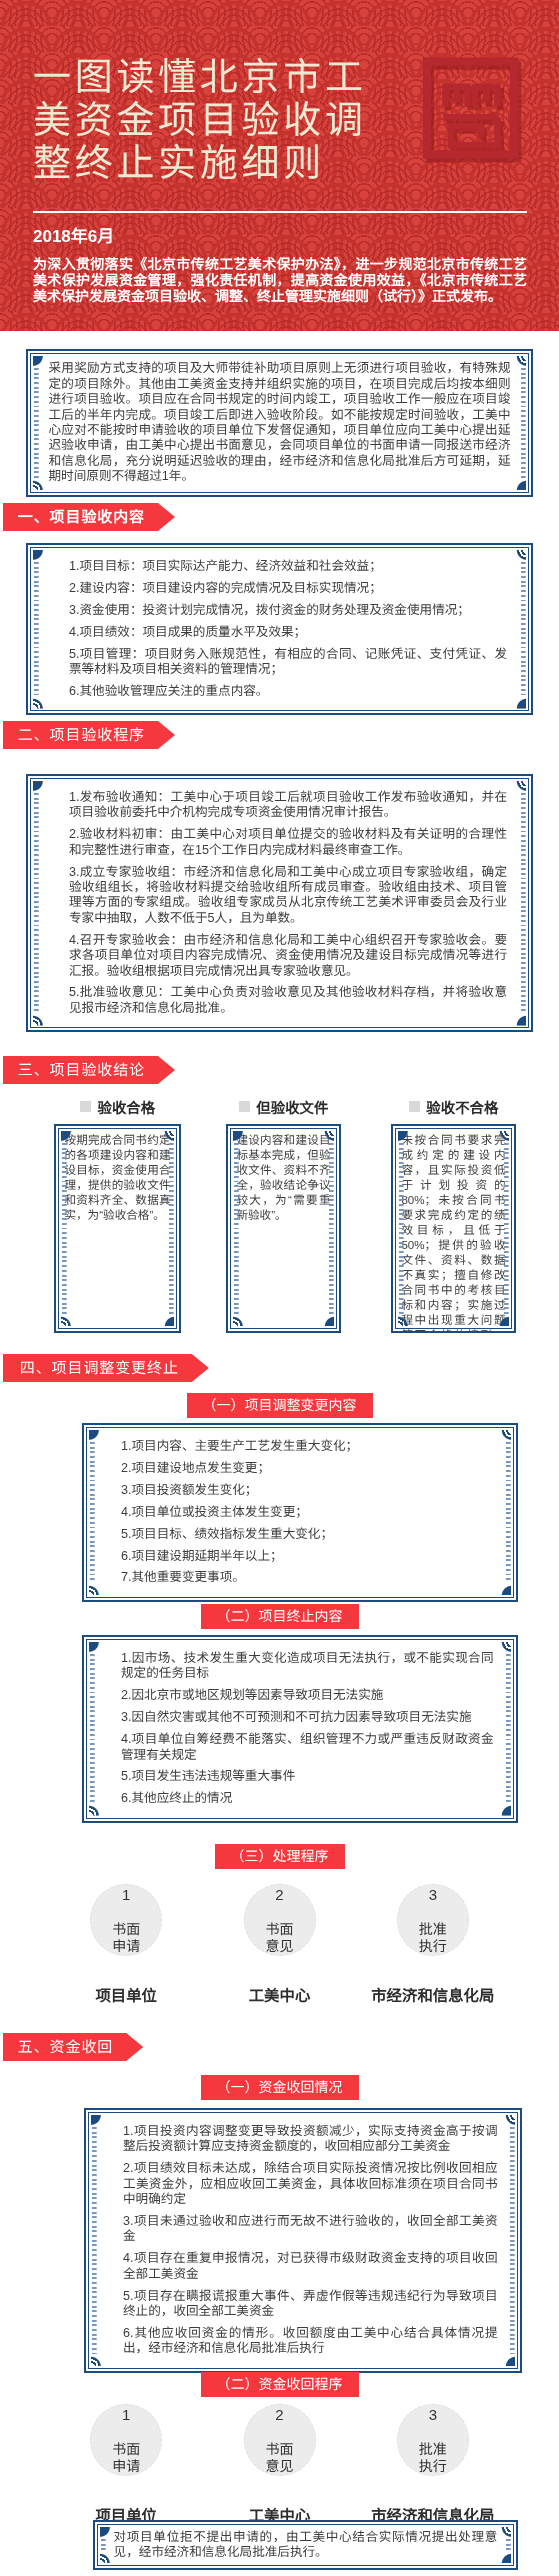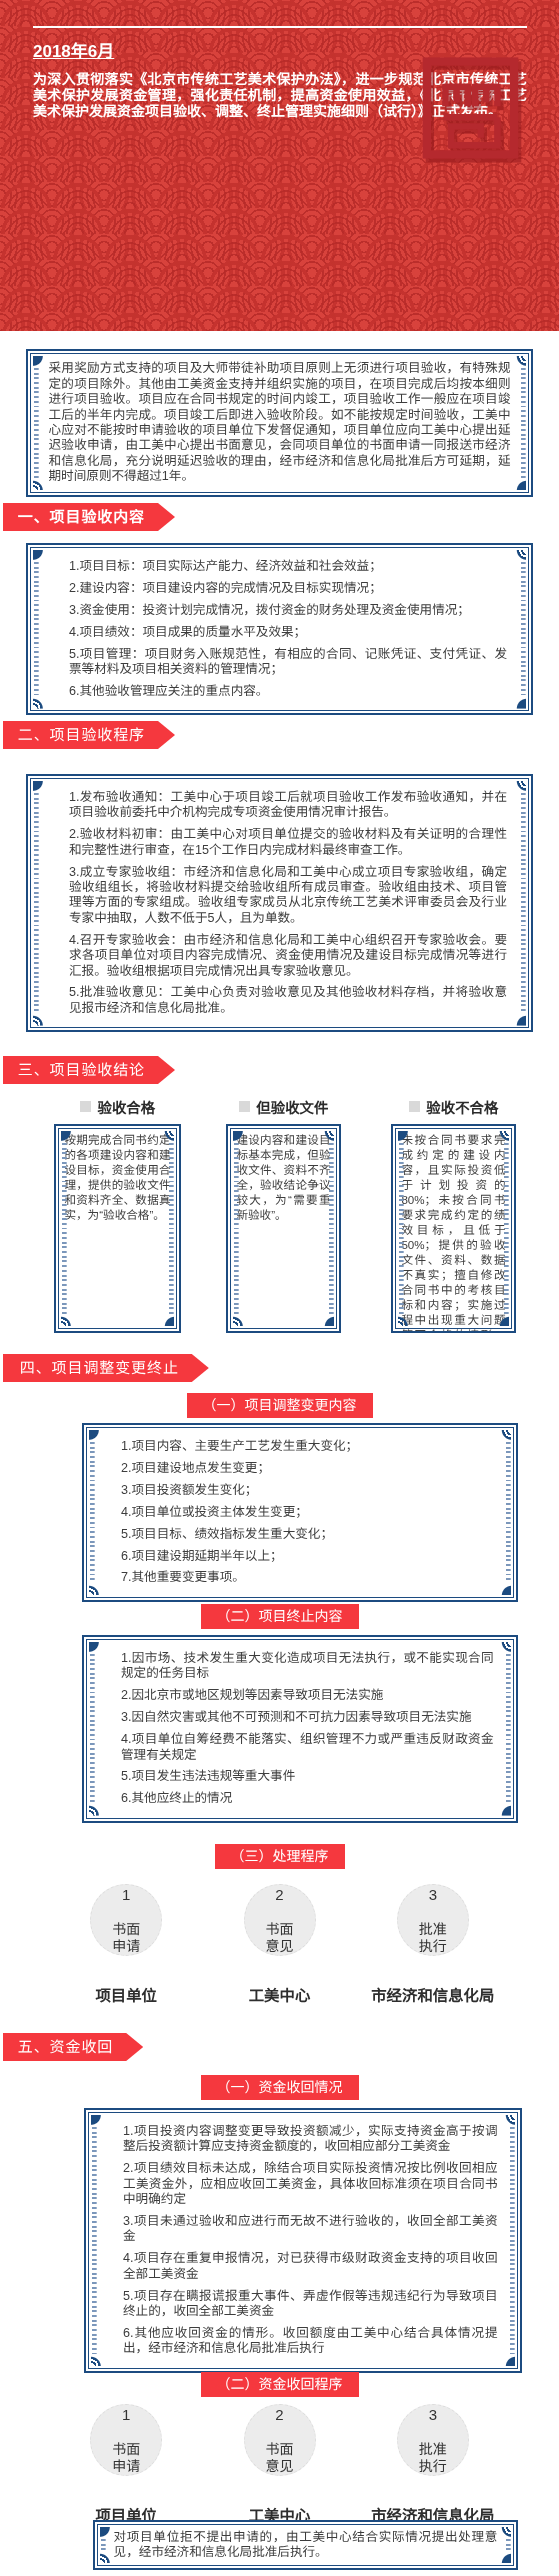--- a/index.html
+++ b/index.html
@@ -14,21 +14,21 @@
     background-color:#d8423c;
     background-image:
       radial-gradient(circle at 26px 26px, rgba(0,0,0,0) 0 4.7px, rgba(183,42,40,.85) 4.7px 6.5px, rgba(0,0,0,0) 6.5px 10.3px, rgba(183,42,40,.85) 10.3px 12px, rgba(0,0,0,0) 12px 16px, rgba(183,42,40,.85) 16px 17.7px, rgba(0,0,0,0) 17.7px 21.4px, rgba(196,50,46,.95) 21.4px 25px, rgba(0,0,0,0) 25px),
       radial-gradient(circle at 0px 13px, rgba(0,0,0,0) 0 4.7px, rgba(183,42,40,.85) 4.7px 6.5px, rgba(0,0,0,0) 6.5px 10.3px, rgba(183,42,40,.85) 10.3px 12px, rgba(0,0,0,0) 12px 16px, rgba(183,42,40,.85) 16px 17.7px, rgba(0,0,0,0) 17.7px 21.4px, rgba(196,50,46,.95) 21.4px 25px, rgba(0,0,0,0) 25px),
       radial-gradient(circle at 52px 13px, rgba(0,0,0,0) 0 4.7px, rgba(183,42,40,.85) 4.7px 6.5px, rgba(0,0,0,0) 6.5px 10.3px, rgba(183,42,40,.85) 10.3px 12px, rgba(0,0,0,0) 12px 16px, rgba(183,42,40,.85) 16px 17.7px, rgba(0,0,0,0) 17.7px 21.4px, rgba(196,50,46,.95) 21.4px 25px, rgba(0,0,0,0) 25px);
     background-size:52px 26px;
   }
   .hero-title { padding-top:56px; font-size:38px; line-height:43px; letter-spacing:3.7px; color:#efe9d1; font-weight:400; }
   .seal { position:absolute; right:39px; top:56px; width:99px; height:104px; filter:drop-shadow(3.7px 4.7px 0 rgba(145,24,28,.55)); }
   .hero-line { margin-top:26px; width:494px; border-top:2.8px solid #ffffff; }
-  .hero-date { margin-top:9.3px; color:#ffffff; font-weight:bold; font-size:17px;text-decoration:underline; }
+  .hero-date { margin-top:9.3px; color:#ffffff; font-weight:bold; font-size:17px; }
   .hero-intro { margin-top:8.4px; width:494px; color:#ffffff; font-weight:bold; font-size:14px; line-height:16px; text-align:justify; }
 
   
   .banner {
     position:absolute; left:2.8px; background:#f5383e; color:#ffffff;
     font-size:15px; height:28px; line-height:28px; padding:0 30px 0 15px;
     white-space:nowrap; letter-spacing:0.9px;
     clip-path:polygon(0 0, calc(100% - 17px) 0, 100% 50%, calc(100% - 17px) 100%, 0 100%);
   }
   .subhead {
@@ -101,20 +101,25 @@
   .circle .num { font-size:15px; line-height:17px; }
   .circle .clabel { white-space:pre-line; font-size:14px; line-height:17px; text-align:center;margin-top:18px; }
   .org { margin-top:27px; font-size:15.4px; font-weight:bold; color:#2e2e2e; white-space:nowrap; }
 </style>
 </head>
 <body>
 
 <div class="page">
 
   <header class="hero">
+    <div class="hero-title">
+      <div>一图读懂北京市工</div>
+      <div>美资金项目验收调</div>
+      <div>整终止实施细则</div>
+    </div>
     <svg class="seal" viewBox="0 0 106 112" aria-hidden="true">
       <rect x="6" y="6" width="94" height="100" fill="none" stroke="#b5292e" stroke-width="9"></rect>
       <g fill="none" stroke="#b5292e" stroke-width="7">
         <path d="M26 54 V30 M38 50 V30 M50 54 V30 M26 33 H50"></path>
         <path d="M58 54 V30 M70 50 V30 M82 54 V30 M58 33 H82"></path>
         <path d="M24 66 H82 M82 66 V96 H32 V76 H64 V88"></path>
       </g>
     </svg>
     <div class="hero-line"></div>
     <div class="hero-date">2018年6月</div>

